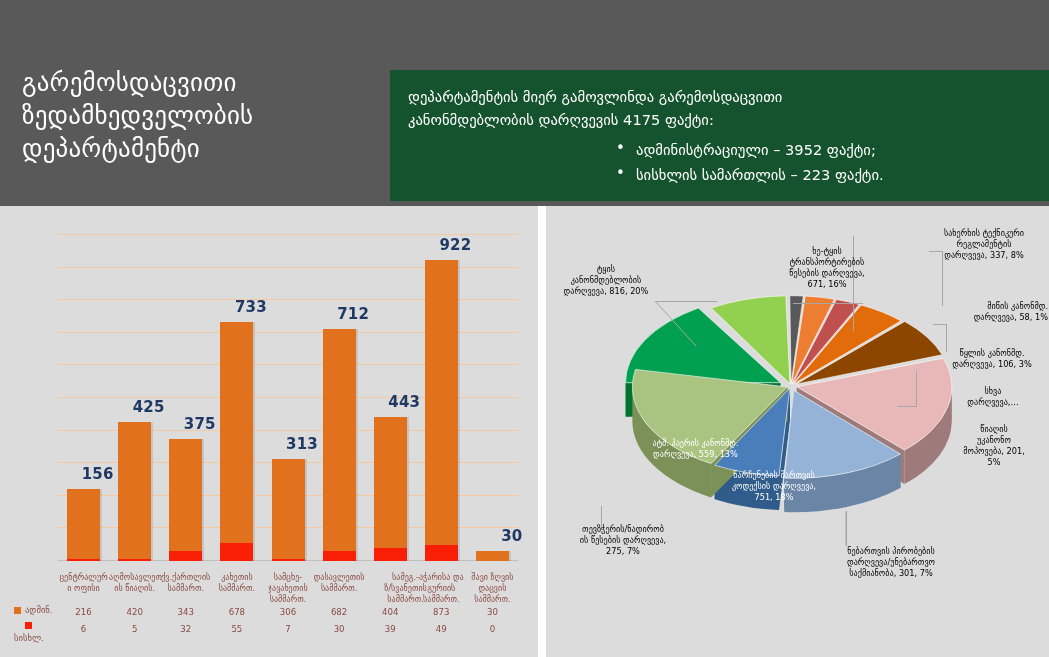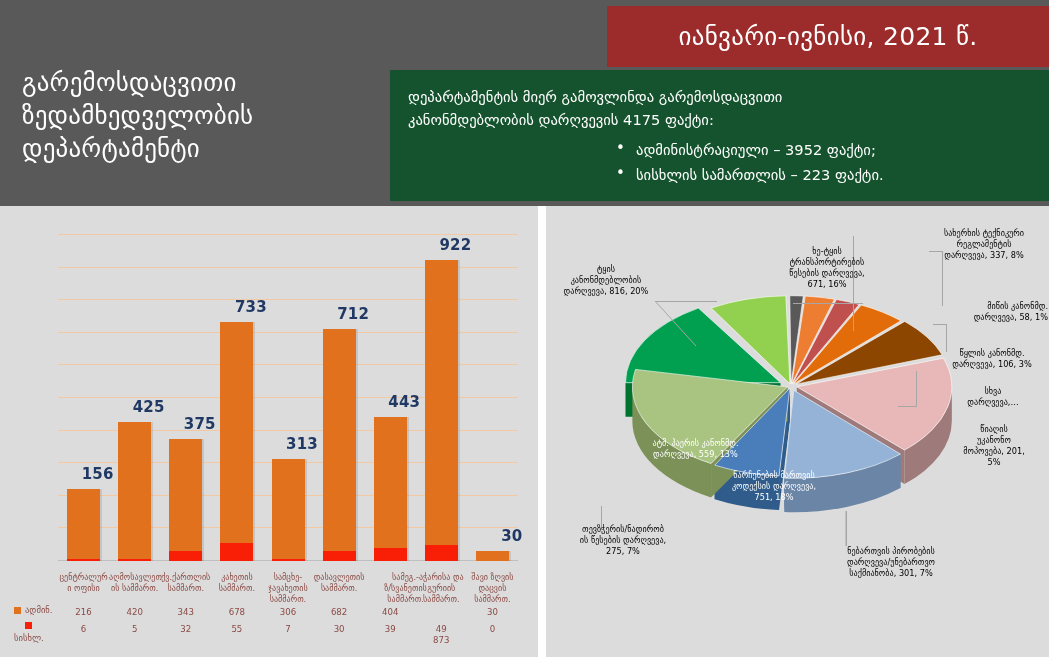--- a/index.html
+++ b/index.html
@@ -169,23 +169,20 @@
 <body>
 
 <div id="slide">
 
   <div class="top-band"></div>
 
   <div class="dept-title">გარემოსდაცვითი
 ზედამხედველობის
 დეპარტამენტი</div>
 
-  <div class="date-banner">
-    <span>იანვარი-ივნისი, 2021 წ.</span>
-  </div>
 
   <div class="green-box">
     <div class="green-line">დეპარტამენტის მიერ გამოვლინდა გარემოსდაცვითი
 კანონმდებლობის  დარღვევის 4175 ფაქტი:</div>
     <ul class="green-bullets">
       <li>ადმინისტრაციული – 3952 ფაქტი;</li>
       <li>სისხლის სამართლის – 223 ფაქტი.</li>
     </ul>
   </div>
 
@@ -245,21 +242,21 @@
         <div class="bar-col" style="left: 417.944px; width: 33px; height: 9.78px;">
           <div class="seg-admin" style="height: 9.78px; background: rgb(226, 113, 29);"></div>
         </div>
         <div class="bar-total" style="left: 404.444px; width: 60px; bottom: 15.78px;">30</div>
       </div>
   <div class="cat-label" style="left: 58px; width: 51.1111px;">ცენტრალურ
 ი ოფისი</div>
       <div class="data-cell" style="left: 58px; width: 51.1111px; top: 401px;">216</div>
       <div class="data-cell" style="left: 58px; width: 51.1111px; top: 418px;">6</div>
       <div class="cat-label" style="left: 109.111px; width: 51.1111px;">აღმოსავლეთ
-ის სამმართ.</div>
+ის წიაღის.</div>
       <div class="data-cell" style="left: 109.111px; width: 51.1111px; top: 401px;">420</div>
       <div class="data-cell" style="left: 109.111px; width: 51.1111px; top: 418px;">5</div>
       <div class="cat-label" style="left: 160.222px; width: 51.1111px;">ქვ.ქართლის
 სამმართ.</div>
       <div class="data-cell" style="left: 160.222px; width: 51.1111px; top: 401px;">343</div>
       <div class="data-cell" style="left: 160.222px; width: 51.1111px; top: 418px;">32</div>
       <div class="cat-label" style="left: 211.333px; width: 51.1111px;">კახეთის
 სამმართ.</div>
       <div class="data-cell" style="left: 211.333px; width: 51.1111px; top: 401px;">678</div>
       <div class="data-cell" style="left: 211.333px; width: 51.1111px; top: 418px;">55</div>
@@ -273,21 +270,21 @@
       <div class="data-cell" style="left: 313.556px; width: 51.1111px; top: 401px;">682</div>
       <div class="data-cell" style="left: 313.556px; width: 51.1111px; top: 418px;">30</div>
       <div class="cat-label" style="left: 380px; width: 51.1111px;">სამეგ.-
 ზ/სვანეთის
 სამმართ.</div>
       <div class="data-cell" style="left: 364.667px; width: 51.1111px; top: 401px;">404</div>
       <div class="data-cell" style="left: 364.667px; width: 51.1111px; top: 418px;">39</div>
       <div class="cat-label" style="left: 415.778px; width: 51.1111px;">აჭარისა და
 გურიის
 სამმართ.</div>
-      <div class="data-cell" style="left: 415.778px; width: 51.1111px; top: 401px; margin-top: 28px;">873</div>
+      <div class="data-cell" style="left: 415.778px; width: 51.1111px; top: 401px;">873</div>
       <div class="data-cell" style="left: 415.778px; width: 51.1111px; top: 418px;">49</div>
       <div class="cat-label" style="left: 466.889px; width: 51.1111px;">შავი ზღვის
 დაცვის
 სამმართ.</div>
       <div class="data-cell" style="left: 466.889px; width: 51.1111px; top: 401px;">30</div>
       <div class="data-cell" style="left: 466.889px; width: 51.1111px; top: 418px;">0</div>
       <div class="series-key" style="top: 399px;">
         <span class="key-swatch" style="background: rgb(226, 113, 29);"></span>
         <span>ადმინ.</span>
       </div>

